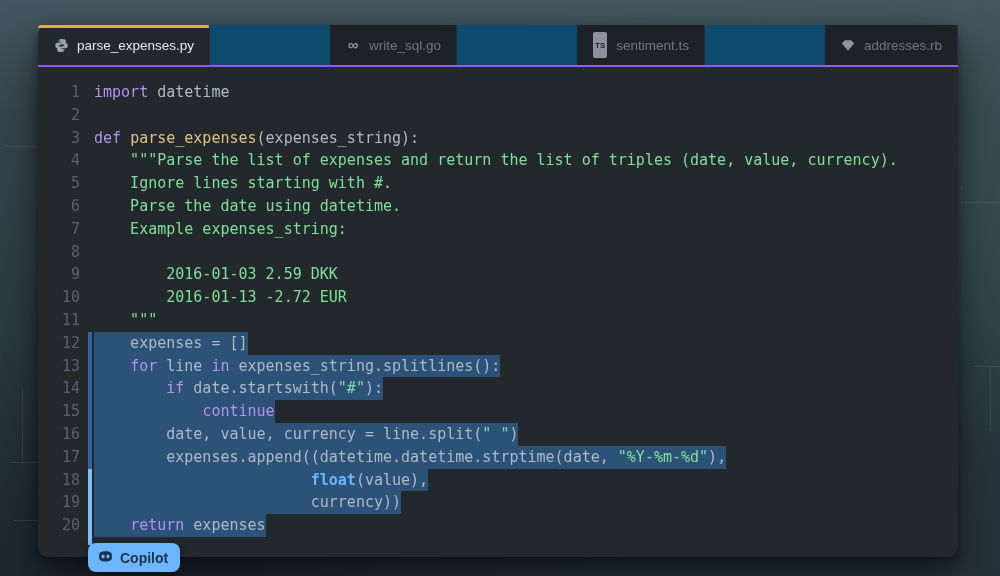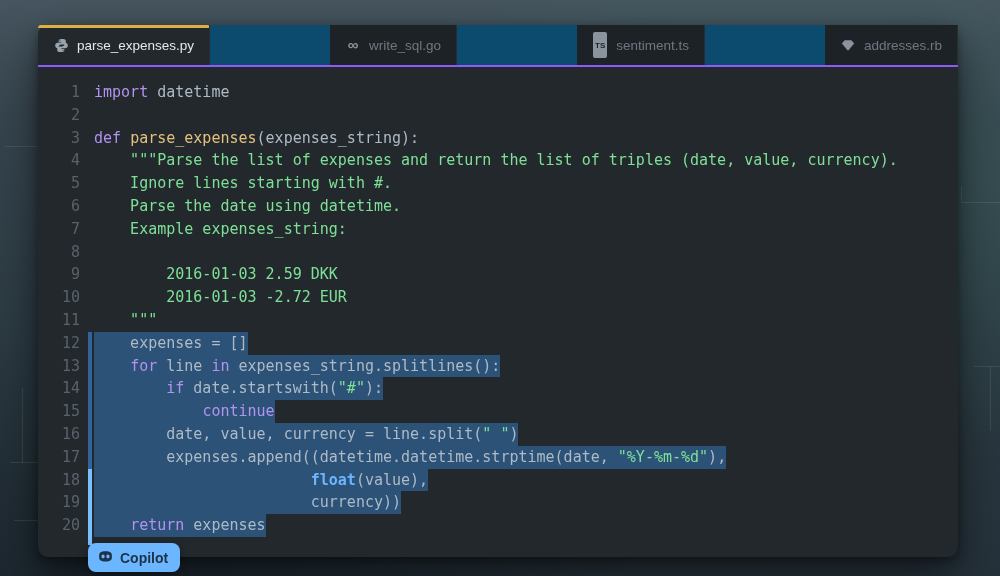--- a/index.html
+++ b/index.html
@@ -117,21 +117,21 @@
     <div>
         <div class="line"><span class="ln">1</span><span class="lc"><span class="tk-kw">import</span><span class="tk-txt"> datetime</span></span></div>
         <div class="line"><span class="ln">2</span><span class="lc"></span></div>
         <div class="line"><span class="ln">3</span><span class="lc"><span class="tk-kw">def</span><span class="tk-txt"> </span><span class="tk-fn">parse_expenses</span><span class="tk-txt">(expenses_string):</span></span></div>
         <div class="line"><span class="ln">4</span><span class="lc"><span class="tk-str">    """Parse the list of expenses and return the list of triples (date, value, currency).</span></span></div>
         <div class="line"><span class="ln">5</span><span class="lc"><span class="tk-str">    Ignore lines starting with #.</span></span></div>
         <div class="line"><span class="ln">6</span><span class="lc"><span class="tk-str">    Parse the date using datetime.</span></span></div>
         <div class="line"><span class="ln">7</span><span class="lc"><span class="tk-str">    Example expenses_string:</span></span></div>
         <div class="line"><span class="ln">8</span></div>
         <div class="line"><span class="ln">9</span><span class="lc"><span class="tk-str">        2016-01-03 2.59 DKK</span></span></div>
-        <div class="line"><span class="ln">10</span><span class="lc"><span class="tk-str">        2016-01-03 -2.72 EUR</span></span></div>
+        <div class="line"><span class="ln">10</span><span class="lc"><span class="tk-str">        2016-01-13 -2.72 EUR</span></span></div>
         <div class="line"><span class="ln">11</span><span class="lc"><span class="tk-str">    """</span></span></div>
         <div class="line"><span class="ln">12</span><span class="lc sel"><span class="tk-txt">    expenses = []</span></span></div>
         <div class="line"><span class="ln">13</span><span class="lc sel"><span class="tk-txt">    </span><span class="tk-kw">for</span><span class="tk-txt"> line </span><span class="tk-kw">in</span><span class="tk-txt"> expenses_string.splitlines():</span></span></div>
         <div class="line"><span class="ln">14</span><span class="lc sel"><span class="tk-txt">        </span><span class="tk-kw">if</span><span class="tk-txt"> date.startswith(</span><span class="tk-str">"#"</span><span class="tk-txt">):</span></span></div>
         <div class="line"><span class="ln">15</span><span class="lc sel"><span class="tk-txt">            </span><span class="tk-kw">continue</span></span></div>
         <div class="line"><span class="ln">16</span><span class="lc sel"><span class="tk-txt">        date, value, currency = line.split(</span><span class="tk-str">" "</span><span class="tk-txt">)</span></span></div>
         <div class="line"><span class="ln">17</span><span class="lc sel"><span class="tk-txt">        expenses.append((datetime.datetime.strptime(date, </span><span class="tk-str">"%Y-%m-%d"</span><span class="tk-txt">),</span></span></div>
         <div class="line"><span class="ln">18</span><span class="lc sel"><span class="tk-txt">                        </span><span class="tk-blue">float</span><span class="tk-txt">(value),</span></span></div>
         <div class="line"><span class="ln">19</span><span class="lc sel"><span class="tk-txt">                        currency))</span></span></div>
         <div class="line"><span class="ln">20</span><span class="lc sel"><span class="tk-txt">    </span><span class="tk-kw">return</span><span class="tk-txt"> expenses</span></span></div>

